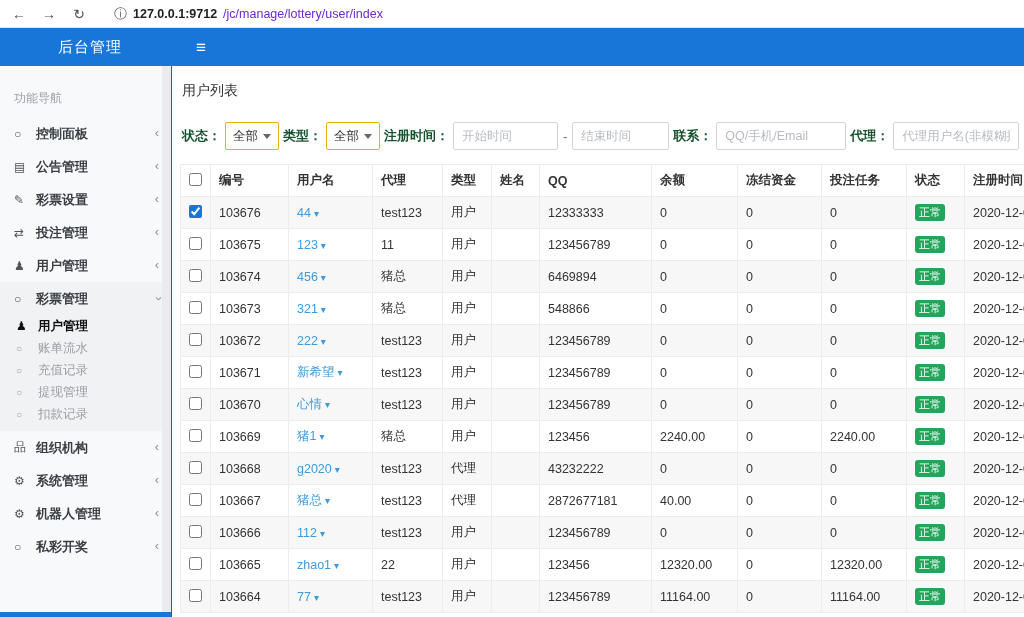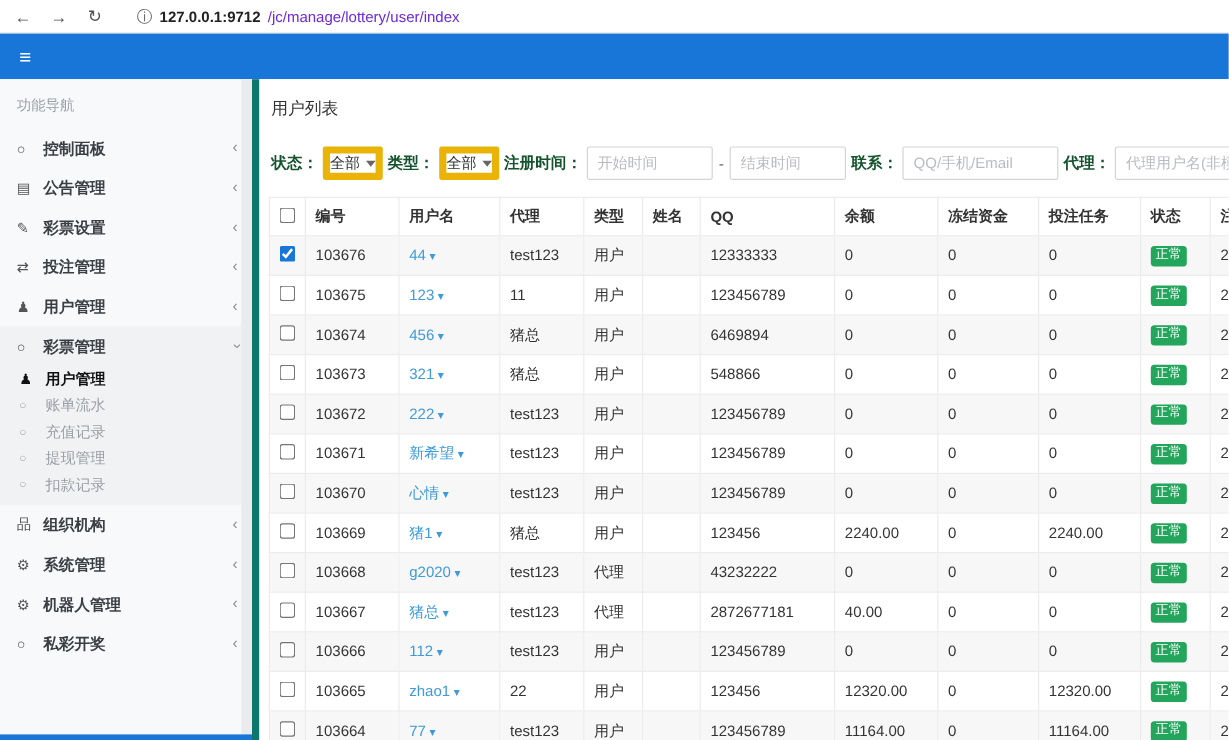--- a/index.html
+++ b/index.html
@@ -17,22 +17,22 @@
 
   
   .app-header { height:38px; background:var(--blue); display:flex; align-items:center; }
   .app-title-zone { width:180px; text-align:center; color:#fff; font-size:15px; letter-spacing:1px; }
   .hamburger { color:#fff; font-size:17px; margin-left:16px; cursor:pointer; line-height:1; }
 
   
   .layout { display:flex; height:551px; }
 
   
-  .sidebar { position:relative; width:216px; background:#f8f9fb; border-right:6px solid #0f766e;
-    flex-shrink:0; padding-top:6px; overflow:hidden; }
+  .sidebar { position:relative; width:172px; background:#f8f9fb; border-right:1px solid #0f766e;
+    flex-shrink:0; padding-top:16px; overflow:hidden; }
   .nav-label { color:#9aa0a6; font-size:12px; padding:8px 0 10px 14px; }
   .nav-item { display:flex; align-items:center; height:33px; padding:0 12px 0 14px;
     font-size:13px; font-weight:bold; color:#3a3f44; cursor:pointer; }
   .nav-icon { width:22px; font-size:12px; color:#555; font-weight:normal; }
   .nav-text { flex:1; }
   .chev { color:#8a9097; font-size:13px; font-weight:normal; transform:translateY(-1px); }
   .chev.open { transform:rotate(-90deg); }
   .nav-group-open { background:#f1f2f4; padding-bottom:6px; }
   .sub-item { display:flex; align-items:center; height:22px; padding-left:16px;
     font-size:12.5px; color:#9a9fa5; cursor:pointer; }
@@ -41,21 +41,21 @@
   .sub-item.active .nav-icon { color:#111; font-size:12px; }
   .side-scrollbar { position:absolute; top:0; right:0; width:9px; height:100%; background:#e9ebef; }
   .side-bottom-strip { position:absolute; bottom:0; left:0; width:100%; height:5px; background:var(--blue); }
 
   
   .main { flex:1; background:#fff; padding:16px 0 0 8px; overflow:hidden; }
   .page-title { font-size:14px; color:#333; padding-left:2px; }
   .filter-row { display:flex; align-items:center; margin-top:22px; white-space:nowrap; font-size:13px; }
   .f-label { font-weight:bold; color:#14532d; margin:0 4px 0 4px; }
   .f-label:first-child { margin-left:2px; }
-  .f-select { position:relative; width:54px; height:28px; border:6px solid #eab308; border-radius:2px;
+  .f-select { position:relative; width:54px; height:28px; border:1px solid #eab308; border-radius:2px;
     display:inline-flex; align-items:center; justify-content:center; gap:5px;
     font-size:12.5px; color:#333; cursor:pointer; background:#fff; }
   .f-select .sel-caret { width:0; height:0; border-left:4px solid transparent;
     border-right:4px solid transparent; border-top:5px solid #666; }
   .f-input { height:28px; border:1px solid #d4d4d4; border-radius:2px; padding:0 8px;
     font-size:12.5px; color:#333; font-family:inherit; }
   .f-input::placeholder { color:#b8bcc2; }
   .dash { margin:0 5px; color:#666; }
 
   
@@ -63,37 +63,38 @@
   table { border-collapse:collapse; table-layout:fixed; font-size:12.5px; color:#333; }
   th,td { border:1px solid #ececec; padding:7px 8px; text-align:left; overflow:hidden;
     white-space:nowrap; vertical-align:middle; }
   th { font-weight:bold; background:#fff; }
   tr.stripe td { background:#f7f7f7; }
   td.ck, th.ck { text-align:center; padding:7px 4px; }
   input[type=checkbox] { width:13px; height:13px; accent-color:var(--blue); cursor:pointer; }
   .user-link { color:var(--link); text-decoration:none; cursor:pointer; }
   .user-caret { font-size:10px; color:var(--link); margin-left:3px; }
   .badge { display:inline-block; background:var(--green); color:#fff; font-size:11px;
-    padding:3px 4px; border-radius:3px; line-height:1;font-family:Liberation Mono, monospace; }
+    padding:3px 4px; border-radius:3px; line-height:1; }
 </style>
 </head>
 <body>
 
 <div class="browser-bar">
   <span class="b-ico">←</span>
   <span class="b-ico">→</span>
   <span class="b-ico">↻</span>
   <span class="url-wrap">
     <span class="info-ico">ⓘ</span>
     <span class="url-host">127.0.0.1:9712</span>
       <span class="url-path">/jc/manage/lottery/user/index</span>
   </span>
 </div>
 
 <div class="app-header">
+  <div class="app-title-zone">后台管理</div>
   <div class="hamburger">≡</div>
 </div>
 
 <div class="layout">
 
   <div class="sidebar">
     <div class="nav-label">功能导航</div>
     <div id="side-nav">
         <div class="nav-item">
           <span class="nav-icon">○</span>

